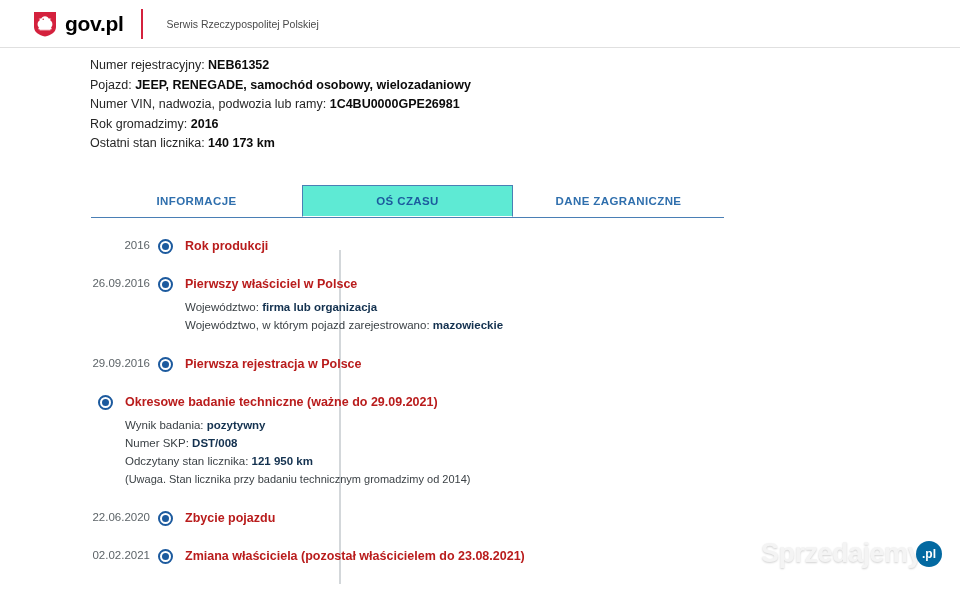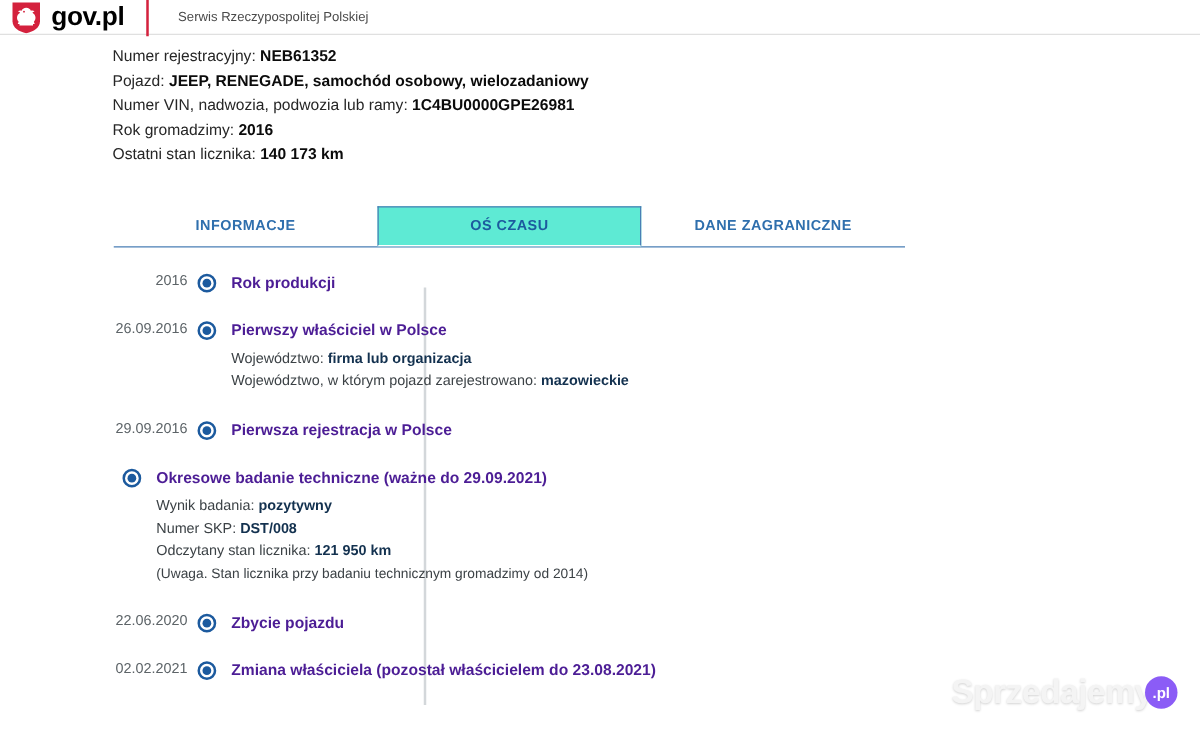--- a/index.html
+++ b/index.html
@@ -11,26 +11,27 @@
     width: 960px;
     height: 599px;
     overflow: hidden;
     font-family: "Liberation Sans", sans-serif;
     color: #1a1a1a;
     position: relative;
   }
 
   
   .header {
-    height: 28px;
+    height: 48px;
     border-bottom: 1px solid #e0e0e0;
     display: flex;
     align-items: center;
     box-sizing: border-box;
     background: #ffffff;
+    padding-left: 24px;
   }
   .logo-block {
     display: flex;
     align-items: center;
     padding-left: 9px;
   }
   .emblem {
     width: 24px;
     height: 26px;
     flex: none;
@@ -175,21 +176,21 @@
     background: #1c5a9e;
     display: block;
   }
   .tl-body {
     flex: 1;
     padding-left: 5px;
   }
   .tl-title {
     font-size: 12.5px;
     font-weight: bold;
-    color: #4c1d95;
+    color: #b91c1c;
     line-height: 16px;
   }
   .tl-sub {
     font-size: 11.5px;
     color: #3c4246;
     line-height: 18px;
     margin-top: 6px;
   }
   .tl-sub-line b {
     font-weight: bold;
@@ -214,21 +215,21 @@
     font-weight: bold;
     color: #f4f4f4;
     letter-spacing: -0.5px;
     text-shadow: 0 1px 2px rgba(0,0,0,0.18);
     line-height: 1;
   }
   .wm-badge {
     width: 26px;
     height: 26px;
     border-radius: 50%;
-    background: #8b5cf6;
+    background: #0369a1;
     color: #ffffff;
     font-size: 12px;
     font-weight: bold;
     display: flex;
     align-items: center;
     justify-content: center;
     margin-left: -6px;
     margin-top: -8px;
     flex: none;
   }

